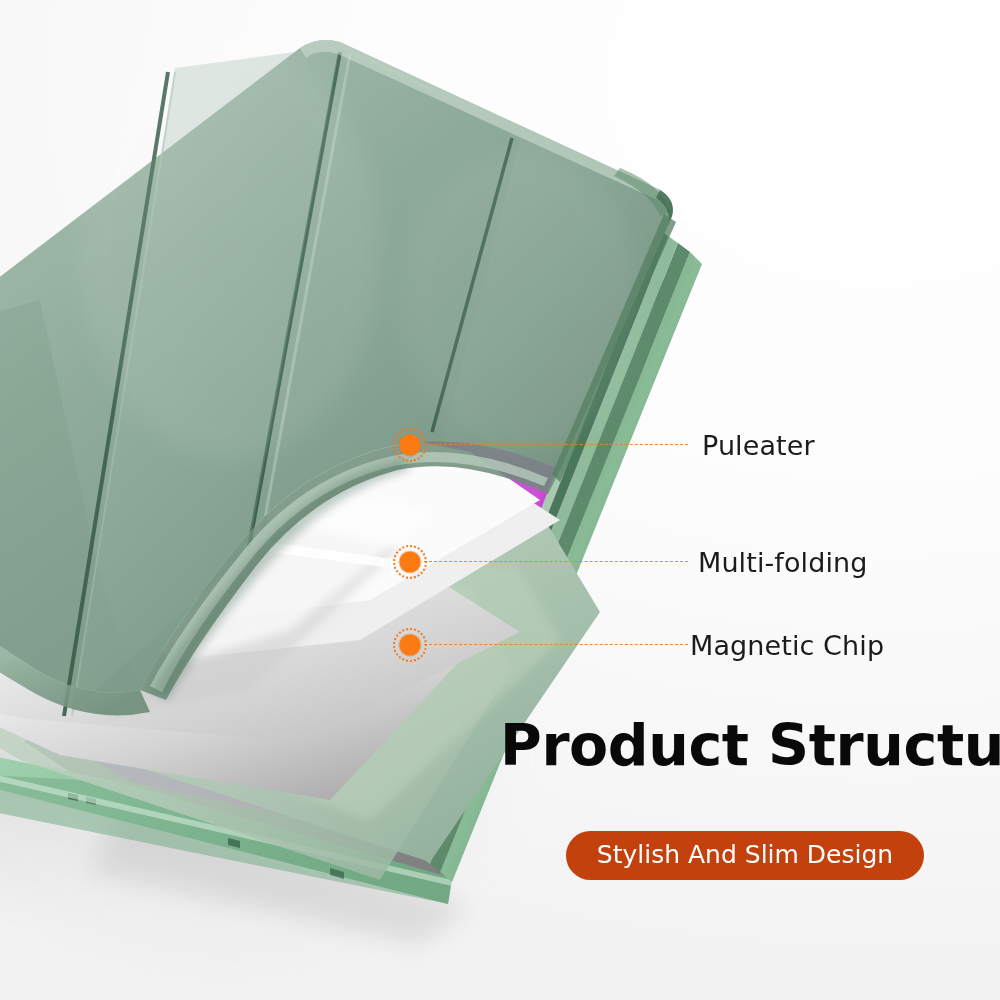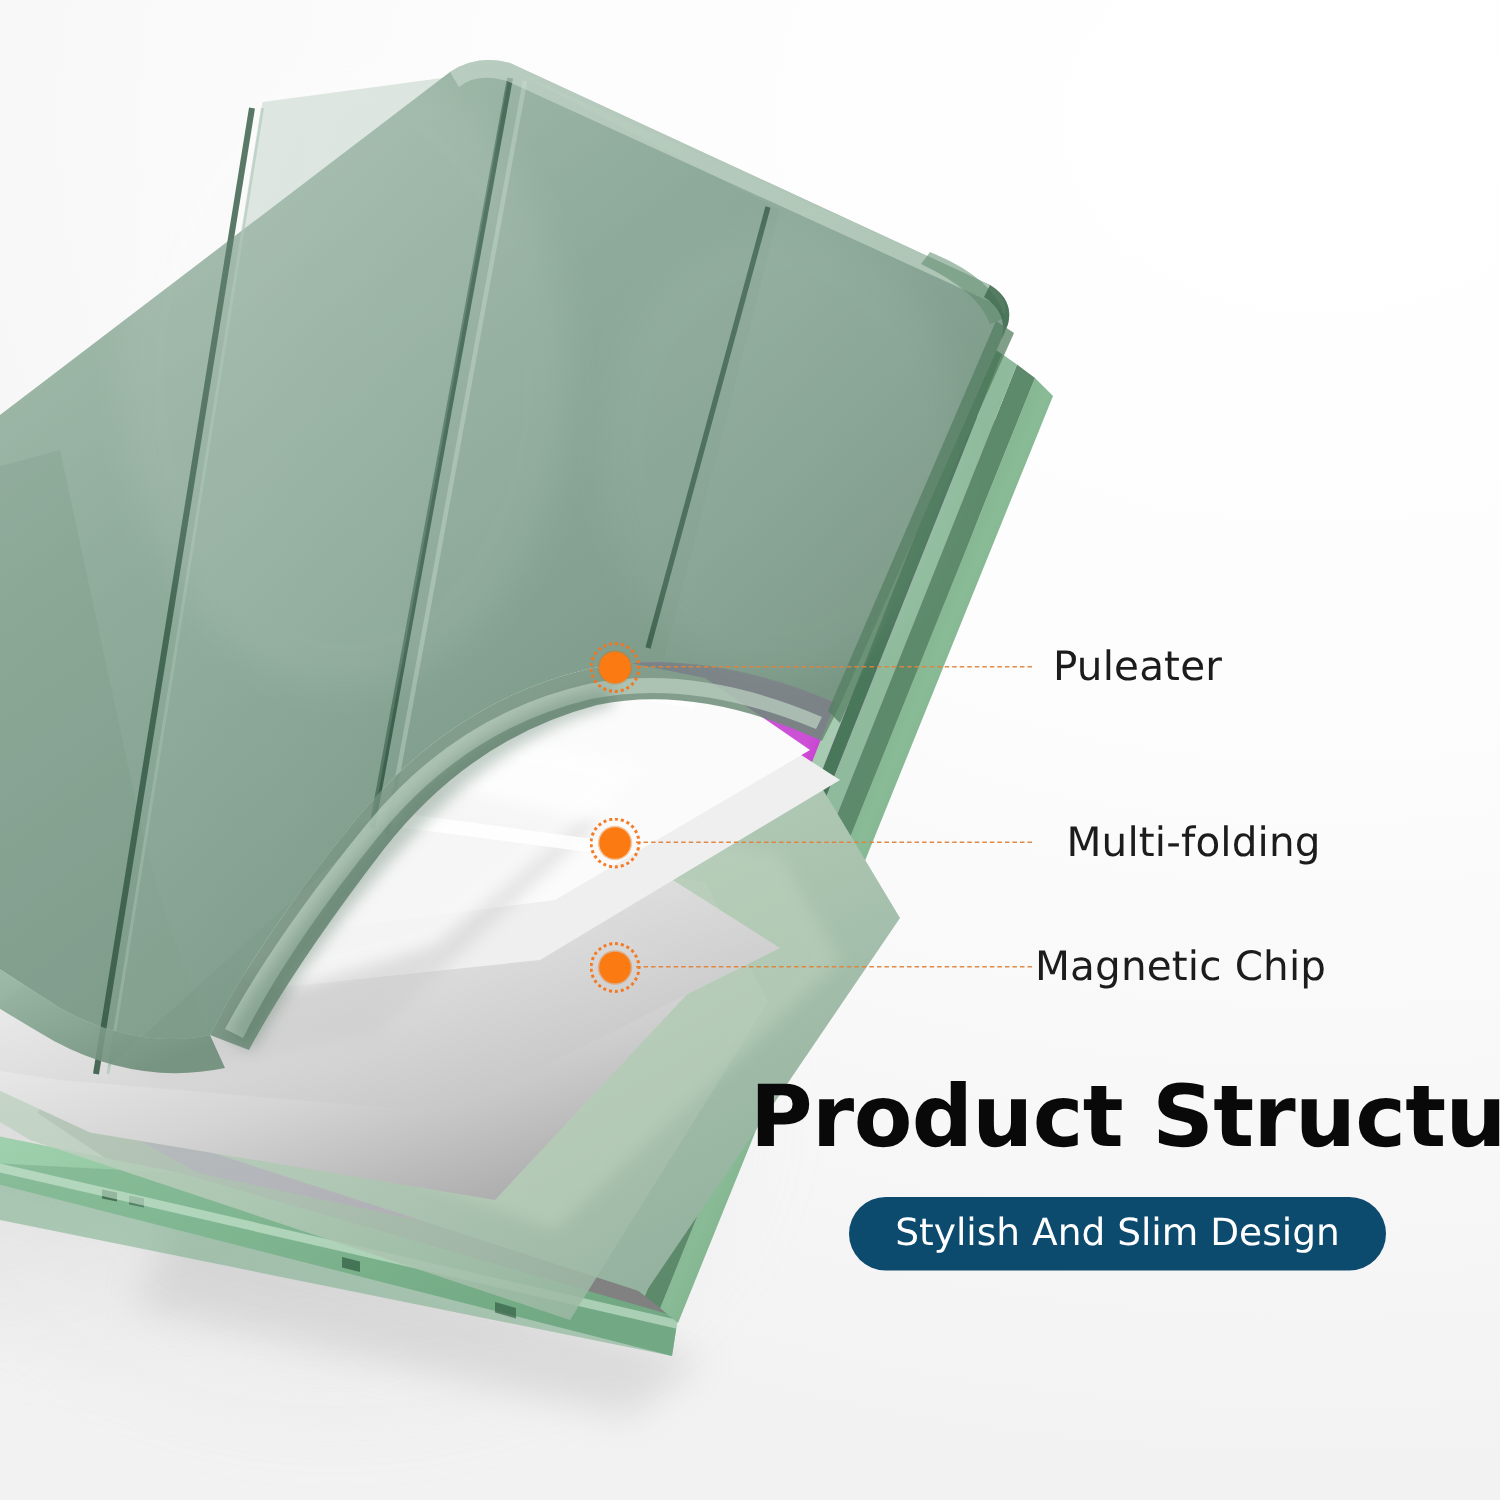--- a/index.html
+++ b/index.html
@@ -64,24 +64,24 @@
   .headline-title{
     font-size:57px;
     font-weight:bold;
     color:#090909;
     line-height:1.03;
     letter-spacing:-.4px;
     white-space:nowrap;
   }
   .badge{
     display:inline-block;
-    margin-top:23px;
+    margin-top:56px;
     padding:11px 31px 13px;
     border-radius:28px;
-    background:#0c4a6e;
+    background:#c2410c;
     color:#ffffff;
     font-size:25px;
     line-height:1;
     white-space:nowrap;
   }
 </style>
 </head>
 <body>
 
 <div id="stage">
@@ -306,21 +306,21 @@
     </div>
     <div class="callout-label" style="left:292px;">Puleater</div>
   </div>
 
   <div class="callout" style="left:410px;top:562px;">
     <div class="leader" style="left:14px;width:264px;"></div>
     <div class="dot-wrap">
       <div class="dot-ring"></div>
       <div class="dot-core"></div>
     </div>
-    <div class="callout-label" style="left:301px;">Multi-folding</div>
+    <div class="callout-label" style="left:288px;">Multi-folding</div>
   </div>
 
   <div class="callout" style="left:410px;top:645px;">
     <div class="leader" style="left:14px;width:264px;"></div>
     <div class="dot-wrap">
       <div class="dot-ring"></div>
       <div class="dot-core"></div>
     </div>
     <div class="callout-label" style="left:280px;">Magnetic Chip</div>
   </div>

